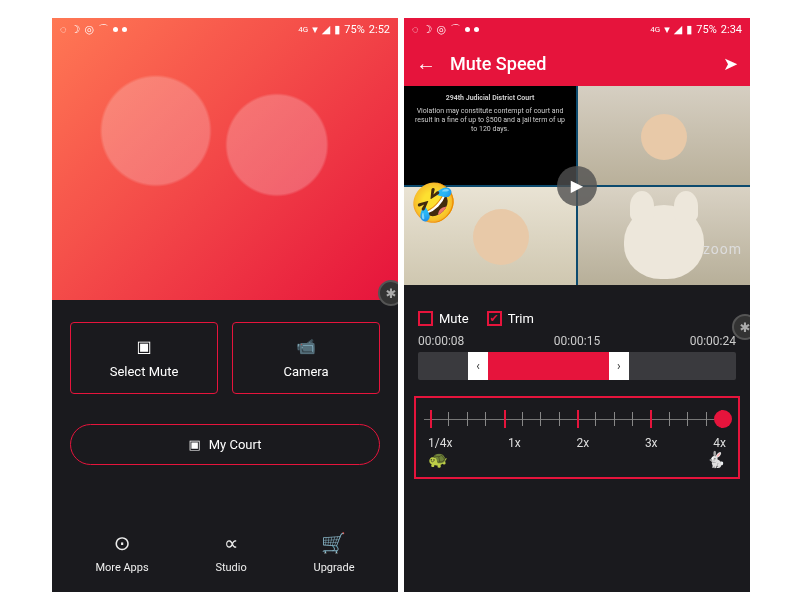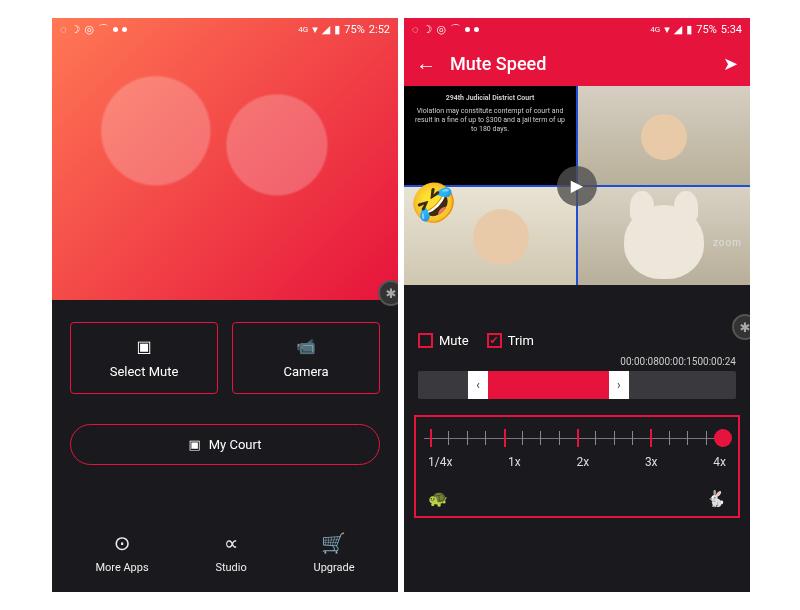--- a/index.html
+++ b/index.html
@@ -86,21 +86,21 @@
   }
   .nav-item { text-align:center; font-size:11px; color:#eee; display:flex; flex-direction:column; gap:6px; align-items:center;}
   .nav-item .ic { font-size:20px; }
 
   
   .titlebar {
     height: 46px; background:#E6143C; display:flex; align-items:center; padding:0 12px; gap:14px;
   }
   .titlebar .title { font-size:18px; font-weight:500; flex:1;}
   .preview {
-    height: 199px; position:relative; background:#1d4ed8; display:grid; grid-template-columns:1fr 1fr; grid-template-rows:1fr 1fr; gap:2px;
+    height: 199px; position:relative; background:#0c4a6e; display:grid; grid-template-columns:1fr 1fr; grid-template-rows:1fr 1fr; gap:2px;
   }
   .cell { background:#222; position:relative; overflow:hidden;}
   .cell.txt { background:#000; color:#ccc; font-size:7px; padding:8px; line-height:1.3;}
   .cell .head { width:46px; height:46px; border-radius:50%; position:absolute;}
   .c2 { background:linear-gradient(#d6cfc2,#b9b09a);}
   .c2 .head{ background:#E8C9A8; top:28px; left:50%; transform:translateX(-50%);}
   .c3 { background:linear-gradient(#e9e3d4,#cfc7b0);}
   .c3 .head{ background:#E8C9A8; top:22px; left:40%; width:56px; height:56px;}
   .c4 { background:linear-gradient(#d9d2c4,#b7af99);}
   .c4 .cat{
@@ -116,39 +116,39 @@
     width:40px; height:40px; border-radius:50%; background:rgba(80,80,80,.8);
     display:flex; align-items:center; justify-content:center; color:#fff; font-size:16px;
   }
   .emoji {
     position:absolute; left:6px; bottom:60px; font-size:38px; z-index:2;
   }
   .caption {
     position:absolute; left:0; right:0; bottom:0; background:rgba(0,0,0,.55);
     color:#fff; font-size:12px; padding:4px 8px;
   }
-  .zoom-wm { position:absolute; right:8px; bottom:37px; color:#ddd; font-size:10px; letter-spacing:1px;text-align:center;}
-  .controls { padding: 4px 14px 0; margin-top: 44px; }
+  .zoom-wm { position:absolute; right:8px; bottom:28px; color:#ddd; font-size:14px; letter-spacing:1px;text-align:center;}
+  .controls { padding: 26px 14px 0; }
   .check-row { display:flex; gap:18px; font-size:13px; align-items:center; margin-bottom:8px;}
   .cb { width:15px; height:15px; border:2px solid #E6143C; display:inline-flex; align-items:center; justify-content:center; font-size:11px; color:#E6143C;}
-  .time-row { display:flex; justify-content:flex-end; font-size:10px; color:#ccc; margin-bottom:4px;}
+  .time-row { display:flex; justify-content:space-between; font-size:12px; color:#ccc; margin-bottom:4px;}
   .trimbar { height:28px; background:#3A3A3E; position:relative; border-radius:2px; margin-bottom:10px;}
   .trimsel { position:absolute; left:22%; right:40%; top:0; bottom:0; background:#E6143C;}
   .trimhandle { position:absolute; top:0; bottom:0; width:20px; background:#fff; color:#333; display:flex; align-items:center; justify-content:center; font-size:12px;}
   .th-l{ left:22%; transform:translateX(-100%);} .th-r{ right:40%; transform:translateX(100%);}
 
   .speedbox {
     margin: 6px 10px 10px; border:2px solid #E6143C; padding: 10px 8px 8px;
   }
   .ruler { height:22px; position:relative; margin-bottom:6px;}
   .ruler-line { position:absolute; left:0; right:0; top:50%; height:1px; background:#777;}
   .tick { position:absolute; top:4px; width:1px; height:14px; background:#888;}
   .tick.big { background:#E6143C; height:18px; top:2px; width:2px;}
   .knob { position:absolute; right:-2px; top:2px; width:18px; height:18px; background:#E6143C; border-radius:50%;}
-  .speed-labels { display:flex; justify-content:space-between; font-size:12px; color:#ddd; padding:0 4px; margin-bottom:20px;}
+  .speed-labels { display:flex; justify-content:space-between; font-size:12px; color:#ddd; padding:0 4px; margin-bottom:0;}
   .speed-icons { display:flex; justify-content:space-between; font-size:16px; padding:0 4px; color:#ddd;}
   .shutter2 { position:absolute; right:-8px; top:296px; width:26px; height:26px; border-radius:50%; background:#333; border:2px solid #555; color:#aaa; display:flex; align-items:center; justify-content:center; font-size:13px;}
 </style>
 </head>
 <body>
 
 <div class="container">
 
   <div class="phone left">
     <div class="statusbar">
@@ -216,34 +216,34 @@
         <span>⌒</span>
         <span class="status-dot"></span>
         <span class="status-dot"></span>
       </div>
       <div class="status-right">
         <span style="font-size:8px">4G</span>
         <span>▾</span>
         <span>◢</span>
         <span>▮</span>
         <span>75%</span>
-        <span>5:34</span>
+        <span>2:34</span>
       </div>
     </div>
 
     <div class="titlebar">
       <span style="font-size:20px">←</span>
       <span class="title">Mute Speed</span>
       <span style="font-size:18px">➤</span>
     </div>
 
     <div class="preview">
       <div class="cell txt">
         <div style="text-align:center;font-weight:bold;margin-bottom:4px">294th Judicial District Court</div>
-        <div style="text-align:center">Violation may constitute contempt of court and result in a fine of up to $300 and a jail term of up to 180 days.</div>
+        <div style="text-align:center">Violation may constitute contempt of court and result in a fine of up to $500 and a jail term of up to 120 days.</div>
       </div>
       <div class="cell c2">
           <div class="head"></div>
         </div>
       <div class="cell c3">
           <div class="head"></div>
         </div>
       <div class="cell c4">
         <div class="cat"></div>
         <span class="zoom-wm">zoom</span>

